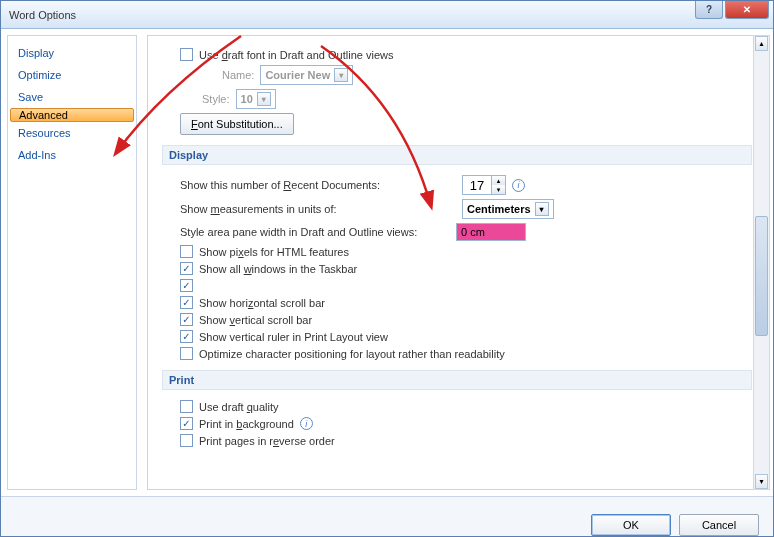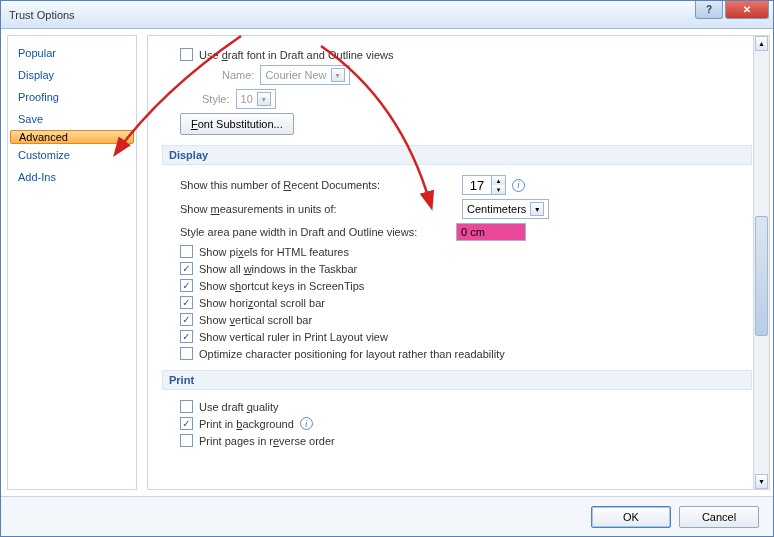--- a/index.html
+++ b/index.html
@@ -15,58 +15,57 @@
 .sbitem { padding: 5px 10px; color: #1452a0; cursor: pointer; }
 .sbitem.sel { background: linear-gradient(#ffd89a,#ffb24a); border: 1px solid #d88a2a; border-radius: 2px; color: #000; margin: 0 2px; padding: 0 8px; }
 .content { flex: 1; padding: 6px 6px 6px 10px; overflow: hidden; position: relative; }
 .pane { height: 100%; overflow-y: auto; padding-right: 14px; border: 1px solid #c9d6e8; padding: 8px 14px; }
 .section-h { background: #eef3fa; border: 1px solid #dbe5f1; color: #2a5a9a; font-weight: bold; padding: 3px 6px; margin: 10px 0 10px 0; }
 .row { display: flex; align-items: center; margin: 4px 0 4px 18px; gap: 6px; }
 .chk { width: 13px; height: 13px; border: 1px solid #7a9bc1; background: #fff; display: inline-flex; align-items: center; justify-content: center; font-size: 10px; color: #2a5a9a; cursor: pointer; }
 .lbl { color: #333; }
 .disabled { color: #9a9a9a; }
 .input { border: 1px solid #9cb6d4; background: #ec4899; padding: 1px 4px; height: 18px; }
-.combo { border: 1px solid #9cb6d4; background: #fff; padding: 1px 4px; height: 20px; display: inline-flex; align-items: center; gap: 4px; }
+.combo { border: 1px solid #9cb6d4; background: #fff; padding: 1px 4px; height: 20px; display: inline-flex; align-items: center; gap: 4px; font-weight: bold; }
 .combo .arrow { width: 14px; height: 14px; border: 1px solid #9cb6d4; background: linear-gradient(#fdfdfd,#e0e8f2); display: inline-flex; align-items: center; justify-content: center; font-size: 8px; }
 .btn { border: 1px solid #9aa7b8; background: linear-gradient(#fdfdfd,#e6ebf2); padding: 2px 10px; border-radius: 2px; cursor: pointer; height: 22px; display: inline-flex; align-items: center; }
 .spin { display: inline-flex; border: 1px solid #9cb6d4; height: 20px; }
 .spin input { border: none; width: 28px; text-align: center; font-size: 13px; outline: none; }
 .spin .spbtns { display: flex; flex-direction: column; }
 .spin .sp { width: 14px; height: 9px; border-left: 1px solid #9cb6d4; background: linear-gradient(#fdfdfd,#e0e8f2); font-size: 7px; display: flex; align-items: center; justify-content: center; cursor: pointer; }
 .info { width: 13px; height: 13px; border: 1px solid #5a8cc6; border-radius: 50%; color: #4a7bbd; font-style: italic; font-size: 9px; display: inline-flex; align-items: center; justify-content: center; }
-.footer { height: 40px; border-top: 1px solid #c9d6e8; display: flex; justify-content: flex-end; align-items: center; gap: 8px; padding-right: 14px; background: #f3f6fb; }
+.footer { height: 40px; border-top: 1px solid #c9d6e8; display: flex; justify-content: flex-end; align-items: flex-end; gap: 8px; padding-right: 14px; background: #f3f6fb; }
 .footer .btn { width: 80px; justify-content: center; }
 .footer .btn.ok { border: 1px solid #4a83c6; box-shadow: 0 0 0 1px #a8c6e8 inset; }
 .underline-letter { text-decoration: underline; }
 svg.annot { position: absolute; top: 0; left: 0; pointer-events: none; }
 .scrollbar { position: absolute; right: 3px; top: 6px; bottom: 6px; width: 17px; background: #eef1f5; border: 1px solid #d0d9e5; }
 .scrollbar .thumb { position: absolute; left: 1px; right: 1px; top: 180px; height: 120px; background: linear-gradient(#dce6f2,#b9cde4); border: 1px solid #9fb8d4; border-radius: 2px; }
 .scrollbar .arr { position: absolute; left: 1px; right: 1px; height: 15px; background: linear-gradient(#fdfdfd,#dfe7f1); border: 1px solid #b0c3da; display: flex; align-items: center; justify-content: center; font-size: 8px; cursor: pointer; }
 .scrollbar .arr.up { top: 0; } .scrollbar .arr.down { bottom: 0; }
 </style>
 </head>
 <body>
 
 <div class="window">
   <div class="titlebar">
-    <span>Trust Options</span>
+    <span>Word Options</span>
     <div class="winbtns">
       <div class="winbtn">?</div>
       <div class="winbtn close">✕</div>
     </div>
   </div>
 
   <div class="body">
     <div class="sidebar">
-      <div class="sbitem">Popular</div>
       <div class="sbitem">Display</div>
-      <div class="sbitem">Proofing</div>
+      <div class="sbitem">Optimize</div>
       <div class="sbitem">Save</div>
       <div class="sbitem sel">Advanced</div>
-      <div class="sbitem">Customize</div>
+      <div class="sbitem">Resources</div>
       <div class="sbitem">Add-Ins</div>
     </div>
 
     <div class="content">
       <div class="pane">
 
         <div class="row">
           <span class="chk"></span>
           <span class="lbl">Use <span class="underline-letter">d</span>raft font in Draft and Outline views</span>
         </div>
@@ -120,21 +119,20 @@
         <div class="row">
             <span class="chk"></span>
             <span class="lbl">Show pi<span class="underline-letter">x</span>els for HTML features</span>
           </div>
         <div class="row">
             <span class="chk">✓</span>
             <span class="lbl">Show all <span class="underline-letter">w</span>indows in the Taskbar</span>
           </div>
         <div class="row">
             <span class="chk">✓</span>
-            <span class="lbl">Show s<span class="underline-letter">h</span>ortcut keys in ScreenTips</span>
           </div>
         <div class="row">
             <span class="chk">✓</span>
             <span class="lbl">Show hori<span class="underline-letter">z</span>ontal scroll bar</span>
           </div>
         <div class="row">
             <span class="chk">✓</span>
             <span class="lbl">Show <span class="underline-letter">v</span>ertical scroll bar</span>
           </div>
         <div class="row">

